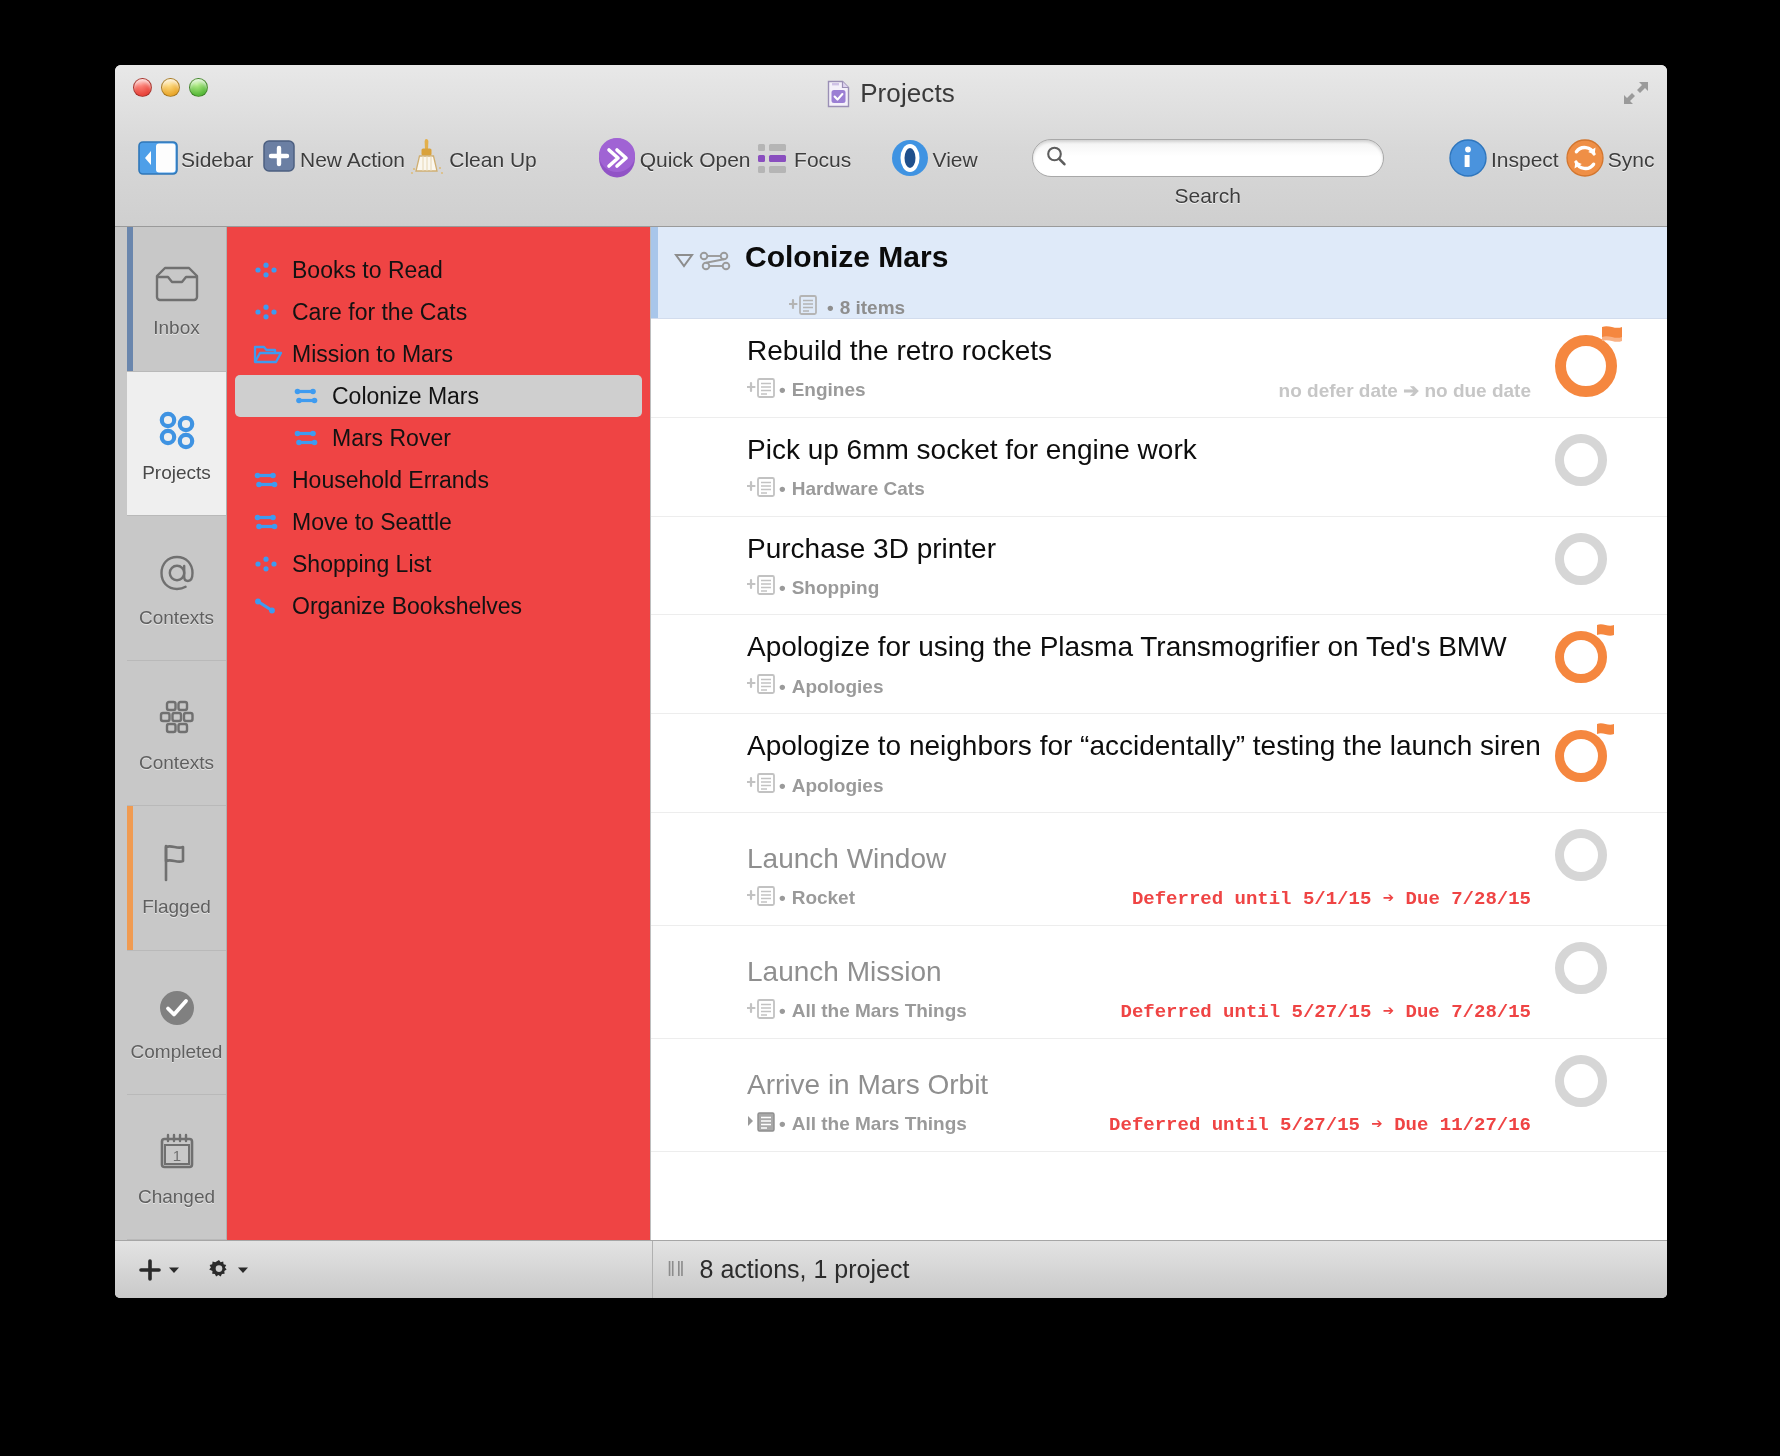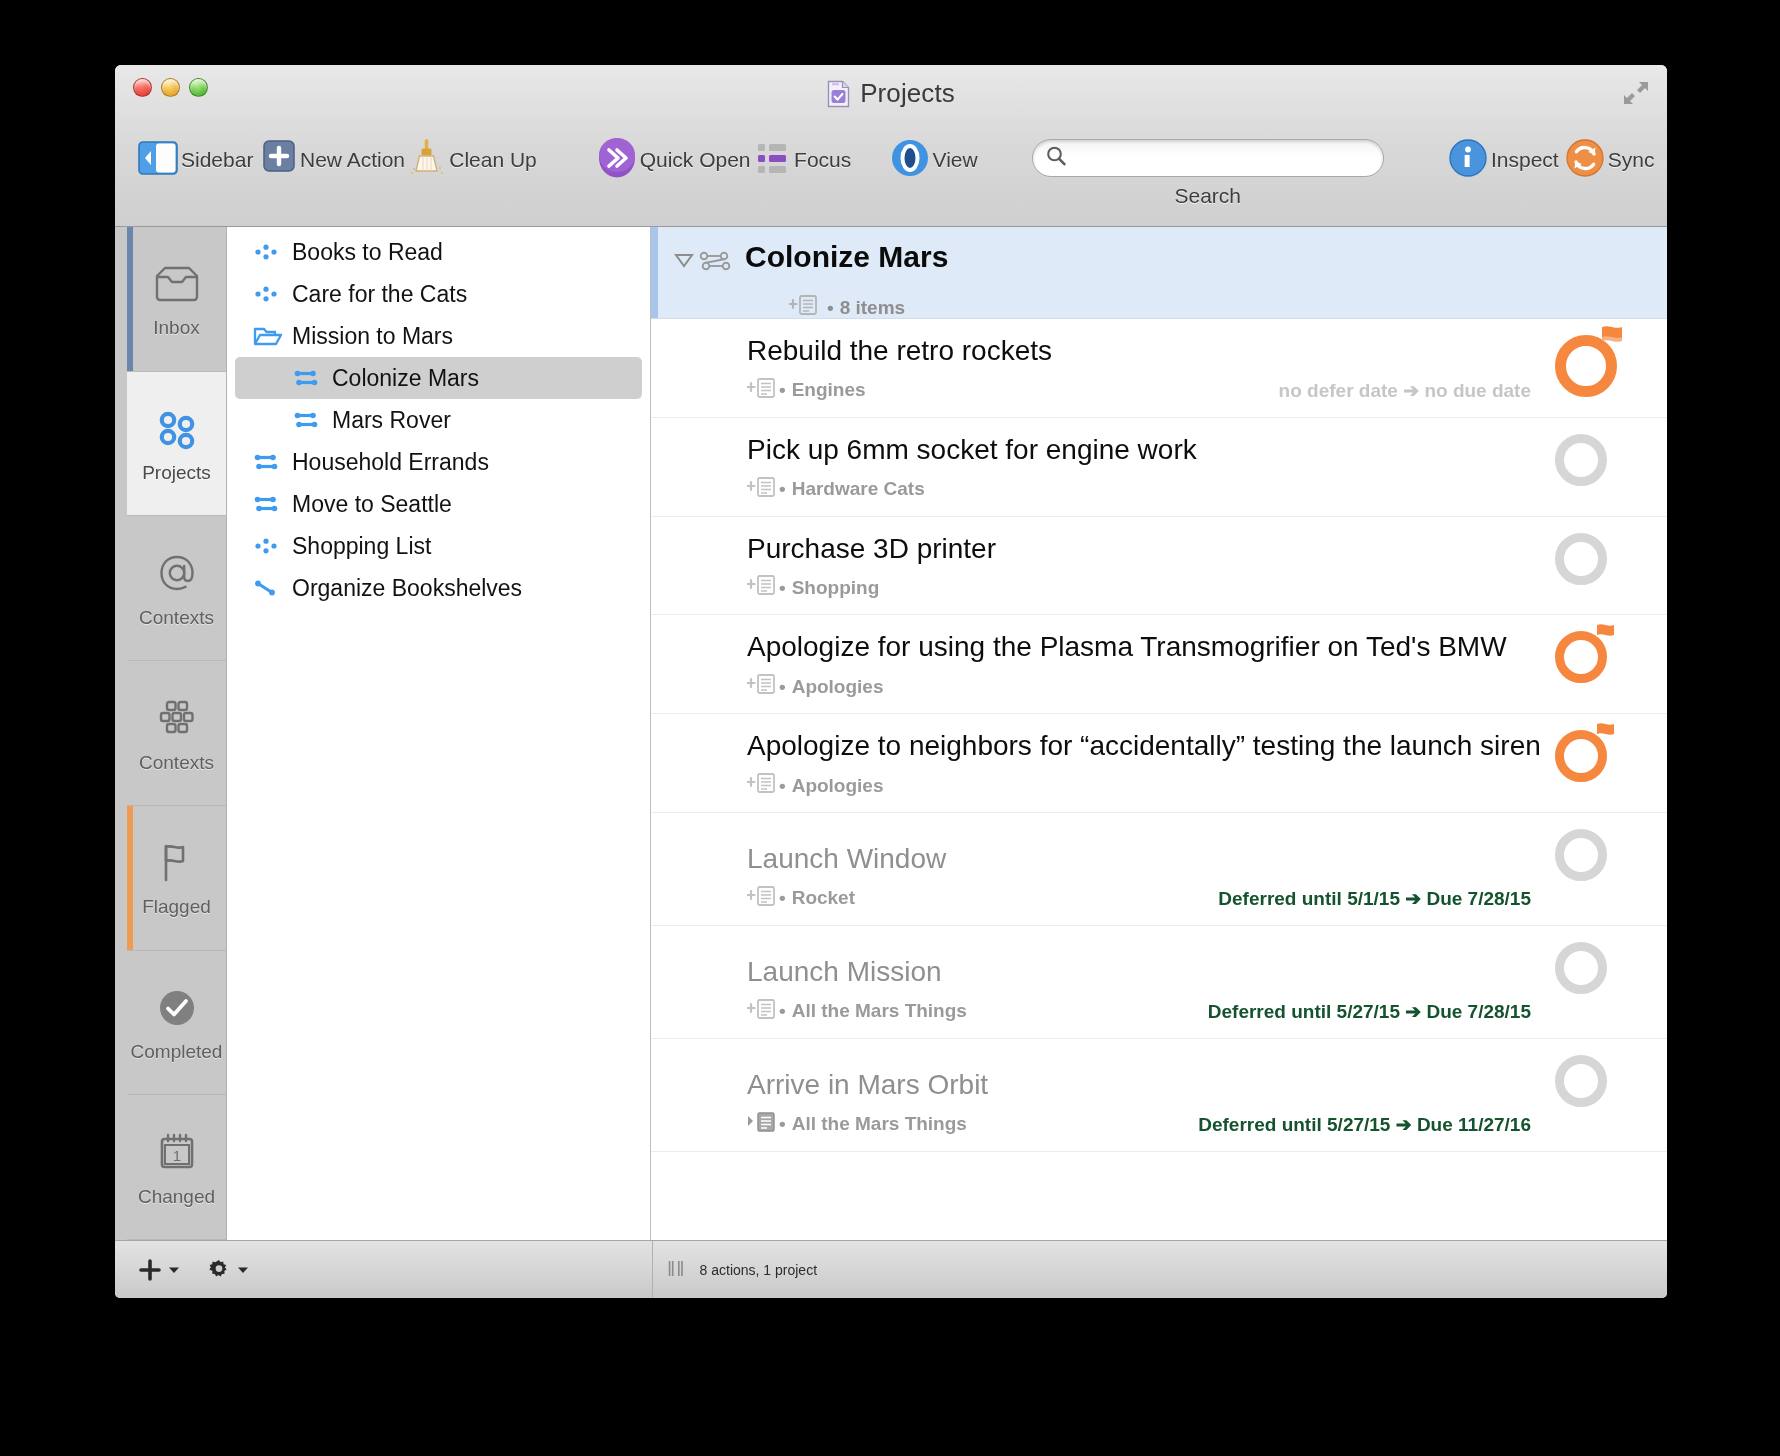--- a/index.html
+++ b/index.html
@@ -125,23 +125,23 @@
   .rail-item.marker-blue::before,
   .rail-item.marker-orange::before {
     content:""; position: absolute; left: 0; top: 0; bottom: 0; width: 6px;
   }
   .rail-item.marker-blue::before { background: #6a86ad; }
   .rail-item.marker-orange::before { background: #f09b52; }
 
   
   #projects-pane {
     width: 424px; flex: 0 0 424px;
-    background: #ffffff;
+    background: #ef4444;
     border-right: 1px solid #bdbdbd;
-    padding-top: 4px;
+    padding-top: 22px;
     overflow: hidden;
   }
   .proj-row {
     height: 42px; display: flex; align-items: center;
     padding-left: 18px; margin: 0 8px;
     border-radius: 5px;
     cursor: default;
   }
   .proj-row.child { padding-left: 58px; }
   .proj-row.selected { background: #cfcfcf; }
@@ -186,21 +186,21 @@
   .task-meta {
     display: flex; align-items: center; margin-top: 8px;
     font-size: 19px; color: #9a9a9a; font-weight: bold;
   }
   .meta-ctx { margin-left: 6px; white-space: nowrap; }
   .meta-dates {
     margin-left: auto; white-space: nowrap; padding-right: 14px;
     font-weight: bold;
   }
   .meta-dates.none { color: #c6c6c6; }
-  .meta-dates.set  { color: #14532d; }
+  .meta-dates.set  { color: #ef4444; font-family: Liberation Mono, monospace; }
   .task-check {
     width: 112px; flex: 0 0 112px;
     display: flex; align-items: flex-start; justify-content: flex-start;
     padding-top: 2px; position: relative;
   }
   .circle {
     width: 52px; height: 52px; border-radius: 50%;
     border: 9px solid #d6d6d6;
     box-sizing: border-box;
   }
@@ -221,21 +221,21 @@
   #sb-left {
     width: 537px; flex: 0 0 537px;
     display: flex; align-items: center; gap: 26px;
     padding-left: 22px;
   }
   .sb-btn { display: flex; align-items: center; gap: 5px; cursor: default; }
   #sb-right {
     flex: 1 1 auto; display: flex; align-items: center; gap: 14px; padding-left: 14px;
     border-left: 1px solid #b0b0b0; height: 100%;
   }
-  #sb-status { font-size: 14px; color: #2c2c2c; }
+  #sb-status { font-size: 25px; color: #2c2c2c; }
   .grip { letter-spacing: 1px; color: #8c8c8c; font-size: 20px; }
 </style>
 </head>
 <body>
 
 <div id="window">
 
   <div id="titlebar">
 
     <div id="traffic">

